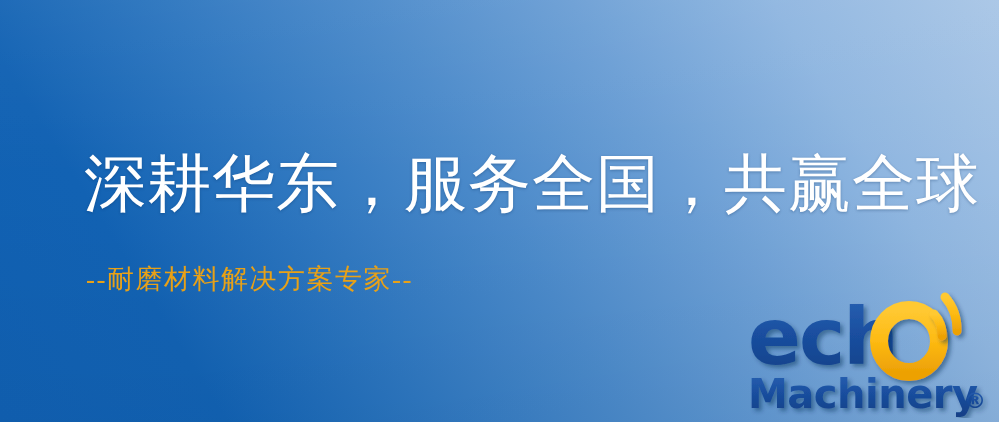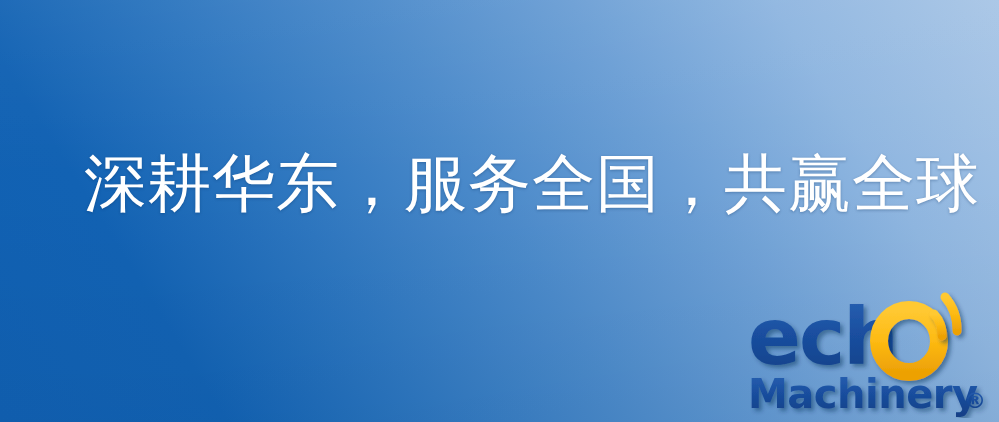--- a/index.html
+++ b/index.html
@@ -83,20 +83,21 @@
     height: 126px;
   }
 </style>
 </head>
 <body>
 
 <div id="banner">
 
   <div class="headline">深耕华东，服务全国，共赢全球</div>
 
+  <div class="subtitle">--耐磨材料解决方案专家--</div>
 
   <div class="logo">
     <svg viewBox="0 0 252 126" xmlns="http://www.w3.org/2000/svg">
       <defs>
         <filter id="ds" x="-30%" y="-30%" width="180%" height="180%">
           <feDropShadow dx="3" dy="3" stdDeviation="2.2" flood-color="#0d2d55" flood-opacity="0.45"></feDropShadow>
         </filter>
         <linearGradient id="blueGrad" x1="0" y1="0" x2="0" y2="1">
           <stop offset="0%" stop-color="#2a63b4"></stop>
           <stop offset="45%" stop-color="#1a4fa0"></stop>

